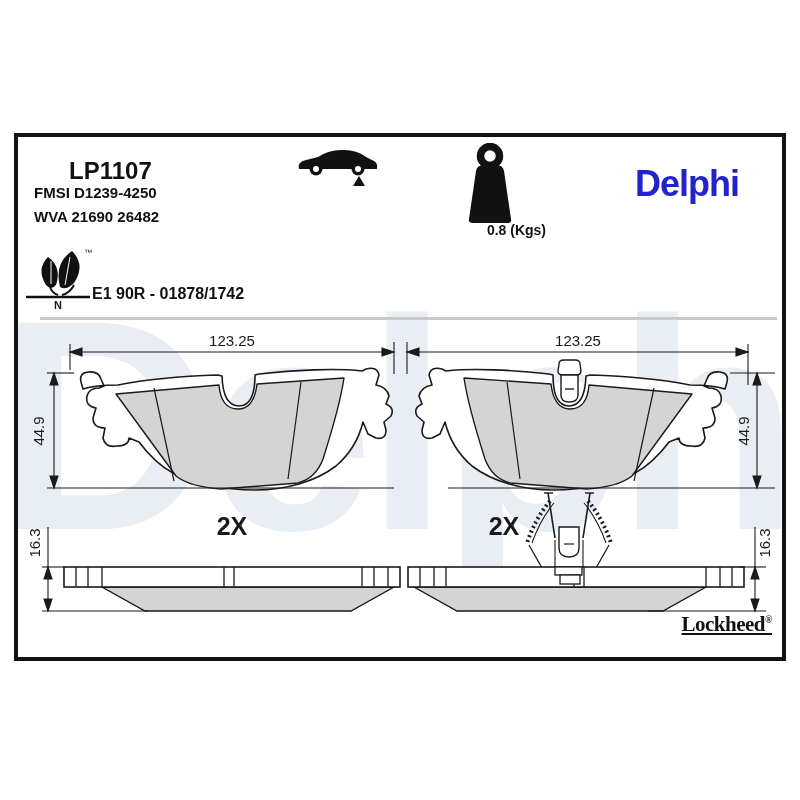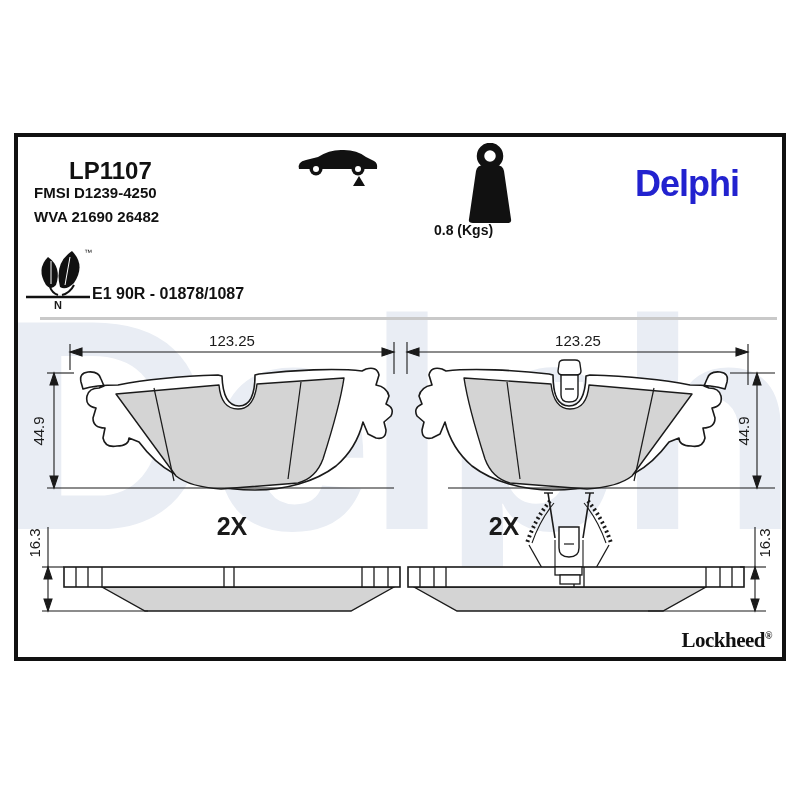--- a/index.html
+++ b/index.html
@@ -9,27 +9,27 @@
   .watermark{position:absolute;left:-20px;top:138px;z-index:1;
     font-size:300px;font-weight:700;line-height:1;letter-spacing:-8px;
     color:#e9edf4;white-space:nowrap;user-select:none;}
   .layer{position:absolute;left:0;top:0;z-index:2;}
   .hdr{position:absolute;z-index:3;color:#111;}
   .part{left:16px;top:20px;font-size:24px;font-weight:800;margin-left:35px;}
   .fmsi{left:16px;top:47px;font-size:15px;font-weight:700;}
   .wva{left:16px;top:71px;font-size:15px;font-weight:700;}
   .caricon{left:276px;top:4px;}
   .wticon{left:441px;top:6px;}
-  .wtlabel{left:416px;top:85px;width:112px;text-align:left;font-size:14px;font-weight:700;}
+  .wtlabel{left:416px;top:85px;width:112px;text-align:right;font-size:14px;font-weight:700;}
   .brand{left:617px;top:26px;font-size:36px;font-weight:800;letter-spacing:-1px;color:#2222cf;}
   .ecoicon{left:6px;top:102px;}
   .approval{left:74px;top:148px;font-size:16px;font-weight:700;}
   .divider{left:22px;top:180px;width:737px;height:3px;background:#c9c9c9;}
-  .lockheed{right:10px;bottom:4px;font-family:"Liberation Serif",serif;
-    font-size:21px;font-weight:700;letter-spacing:-0.5px;}
+  .lockheed{right:10px;bottom:20px;font-family:"Liberation Serif",serif;
+    font-size:21px;font-weight:700;letter-spacing:-0.5px;text-decoration:underline;}
   .lockheed sup{font-size:10px;}
   svg text{font-family:"Liberation Sans",sans-serif;fill:#1a1a1a;}
   .dimtxt{font-size:15px;}
   .qty{font-size:25px;font-weight:600;}
 </style>
 </head>
 <body>
 
 <div class="sheet">
 
@@ -195,17 +195,17 @@
     <path fill="#111" d="M 22,46 Q 12,30 24,18 Q 38,28 32,46 Q 27,52 22,46 Z"></path>
     <path fill="#111" d="M 36,48 Q 30,24 48,12 Q 62,26 50,44 Q 42,52 36,48 Z"></path>
     <path d="M 27,22 L 27,45" stroke="#fff" stroke-width="1"></path>
     <path d="M 46,18 L 41,46" stroke="#fff" stroke-width="1"></path>
     <path d="M 26,48 Q 28,54 34,56 M 50,46 Q 46,54 38,56" stroke="#111" stroke-width="2" fill="none"></path>
     <line x1="2" y1="58" x2="66" y2="58" stroke="#111" stroke-width="2.5"></line>
     <text x="34" y="70" text-anchor="middle" font-size="11" font-weight="bold">N</text>
     <text x="64" y="16" text-anchor="middle" font-size="8">™</text>
   </svg>
 
-  <div class="hdr approval">E1 90R - 01878/1087</div>
+  <div class="hdr approval">E1 90R - 01878/1742</div>
   <div class="hdr divider"></div>
 
   <div class="hdr lockheed"><span>Lockheed</span><sup>®</sup></div>
 </div>
 
 </body></html>

